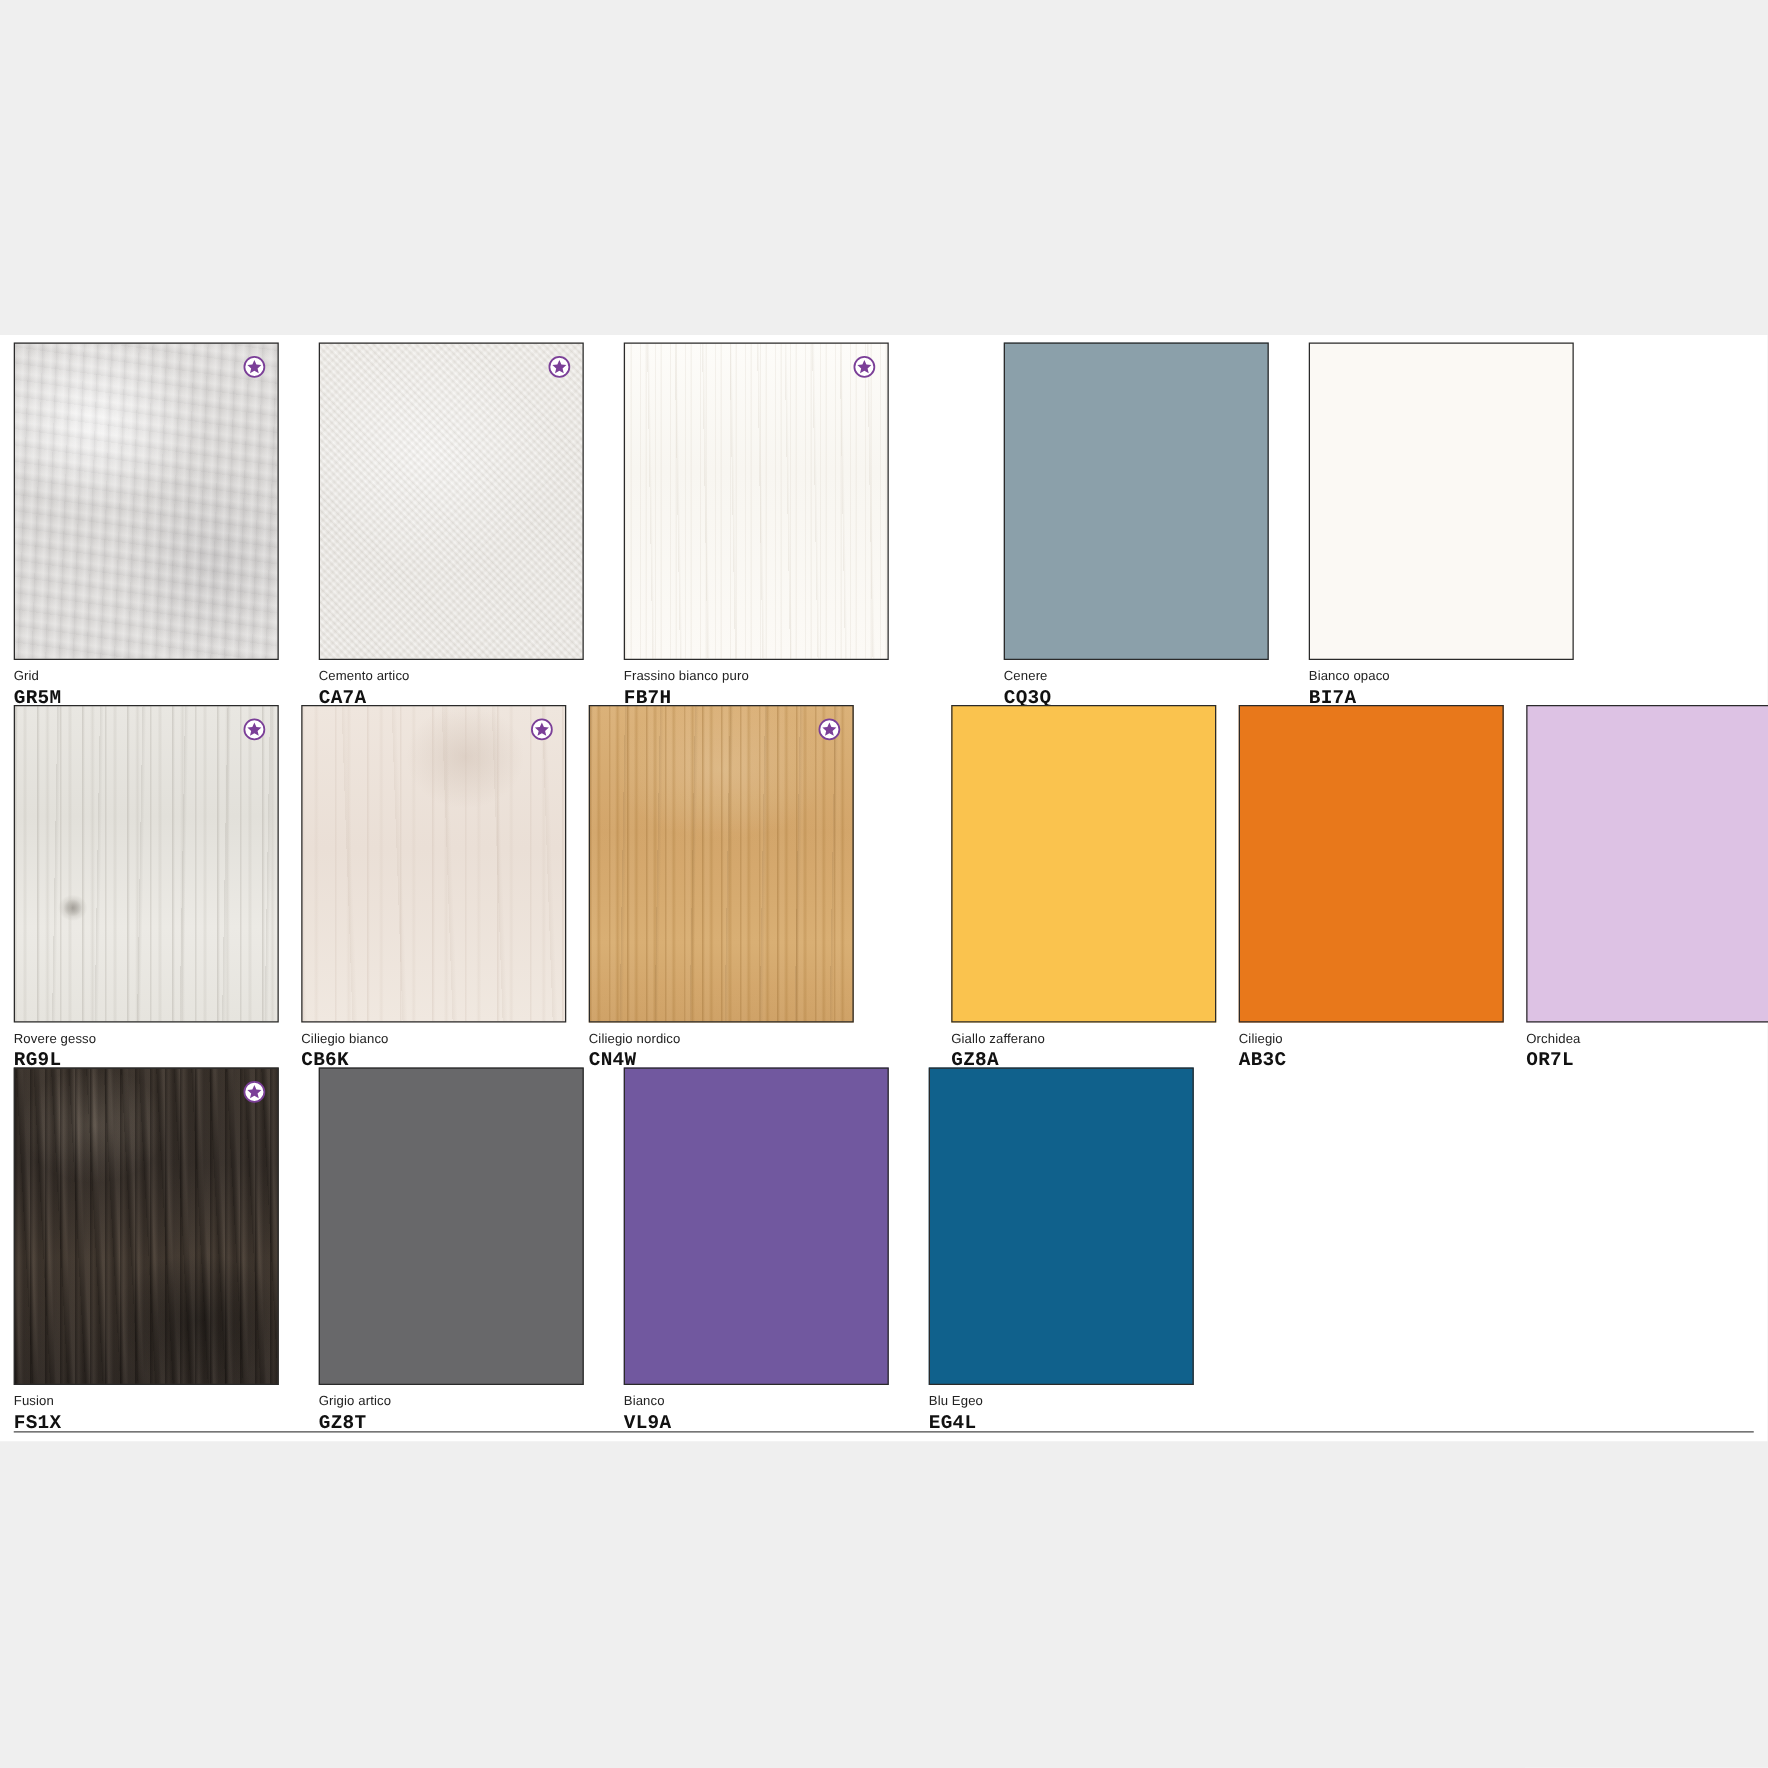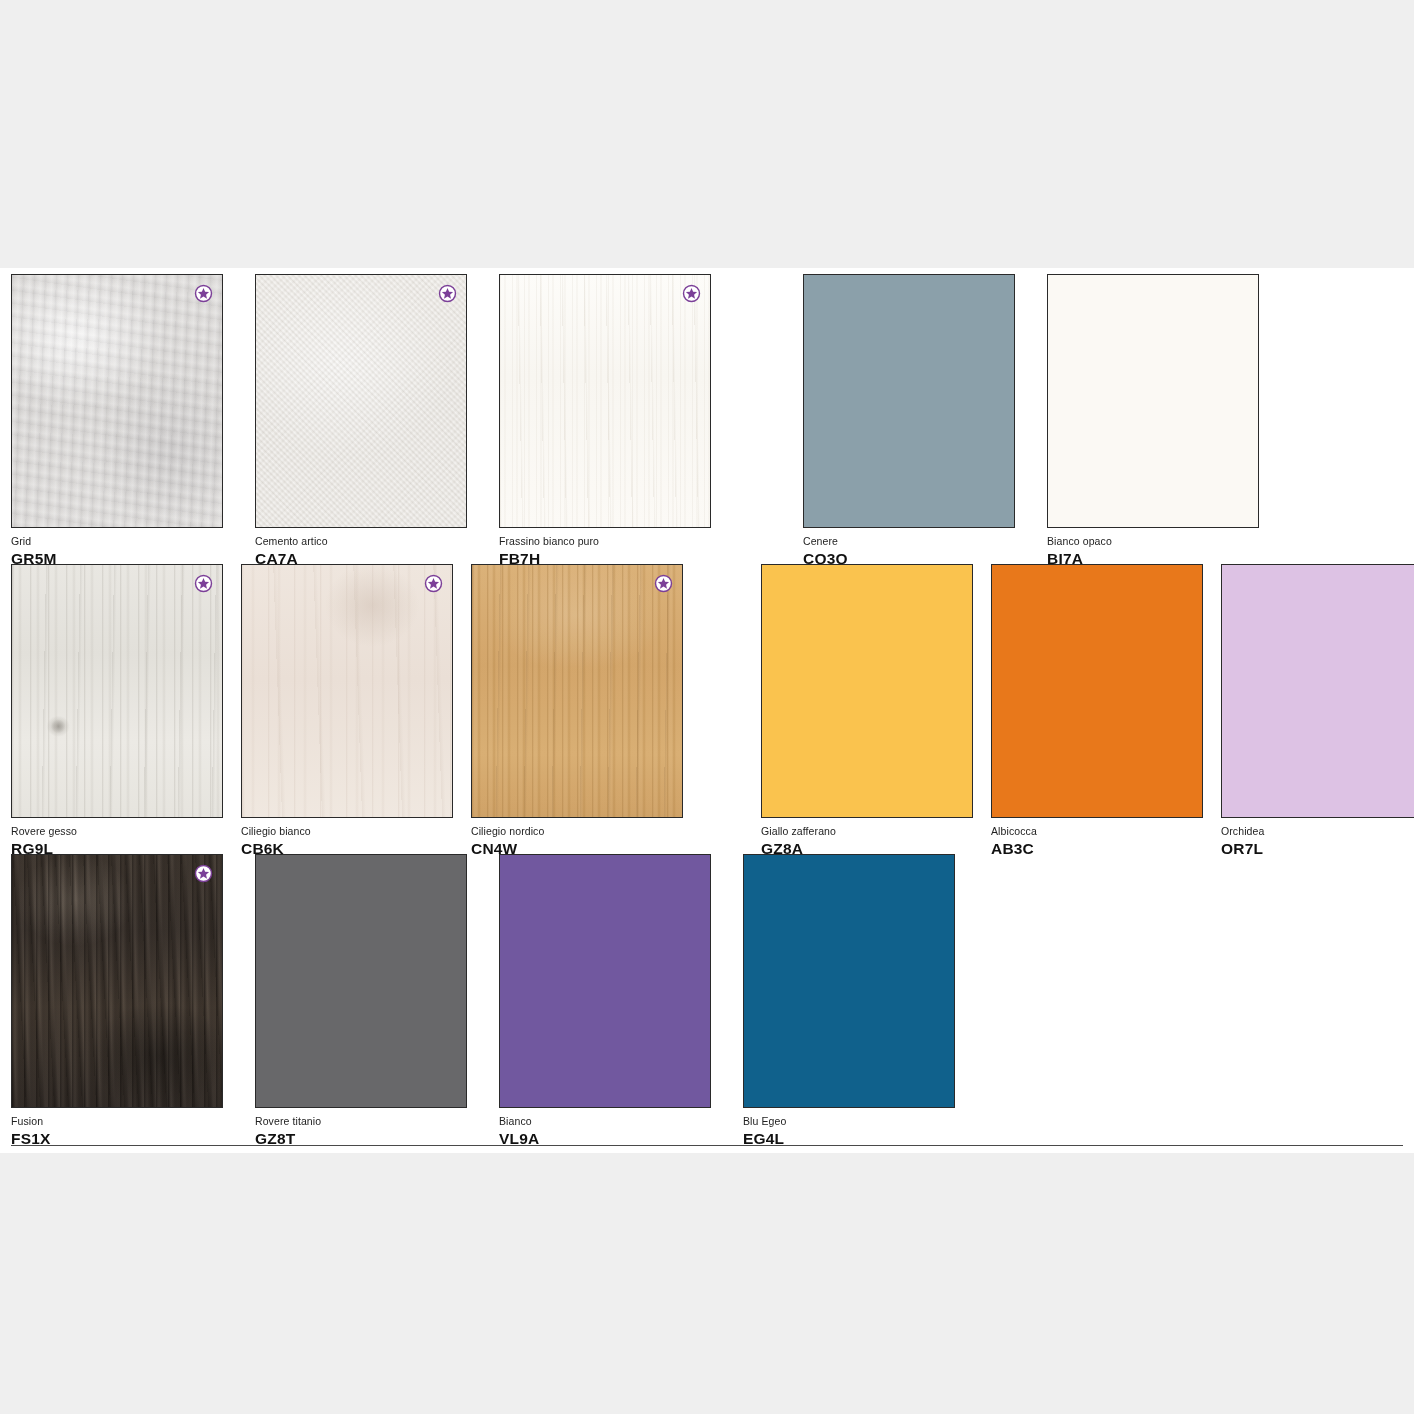--- a/index.html
+++ b/index.html
@@ -139,20 +139,21 @@
     white-space: nowrap;
   }
   .cap-code {
     font-size: 15.5px;
     font-weight: bold;
     color: #111111;
     letter-spacing: 0.2px;
     line-height: 19px;
     margin-top: 1px;
     white-space: nowrap;
+    font-family: Liberation Mono, monospace;
   }
 
   
   .footer-rule {
     position: absolute;
     left: 11px;
     top: 877px;
     width: 1392px;
     height: 1px;
     background: #4a4a4a;
@@ -270,21 +271,21 @@
         <div class="col ">
           <div class="tile " style="background-color:#fac34e;"></div>
           <div class="caption">
             <div class="cap-name">Giallo zafferano</div>
             <div class="cap-code">GZ8A</div>
           </div>
         </div>
         <div class="col ">
           <div class="tile " style="background-color:#e8781b;"></div>
           <div class="caption">
-            <div class="cap-name">Albicocca</div>
+            <div class="cap-name">Ciliegio</div>
             <div class="cap-code">AB3C</div>
           </div>
         </div>
         <div class="col ">
           <div class="tile " style="background-color:#ddc2e4;"></div>
           <div class="caption">
             <div class="cap-name">Orchidea</div>
             <div class="cap-code">OR7L</div>
           </div>
         </div>
@@ -300,21 +301,21 @@
             </span>
           </div>
           <div class="caption">
             <div class="cap-name">Fusion</div>
             <div class="cap-code">FS1X</div>
           </div>
         </div>
         <div class="col ">
           <div class="tile " style="background-color:#68686a;"></div>
           <div class="caption">
-            <div class="cap-name">Rovere titanio</div>
+            <div class="cap-name">Grigio artico</div>
             <div class="cap-code">GZ8T</div>
           </div>
         </div>
         <div class="col ">
           <div class="tile " style="background-color:#71589f;"></div>
           <div class="caption">
             <div class="cap-name">Bianco</div>
             <div class="cap-code">VL9A</div>
           </div>
         </div>

